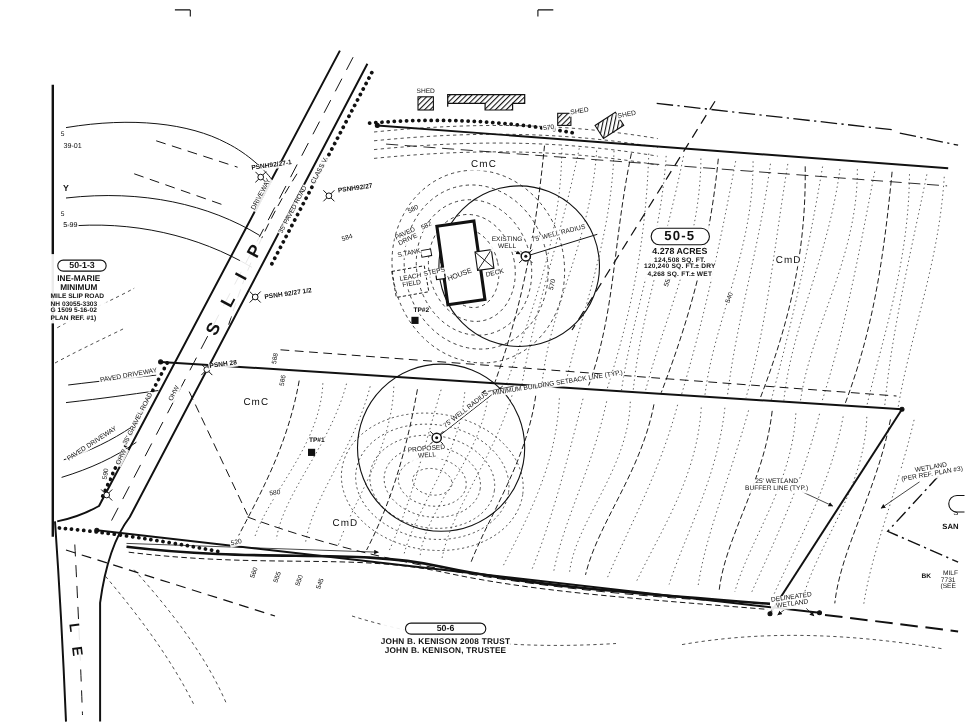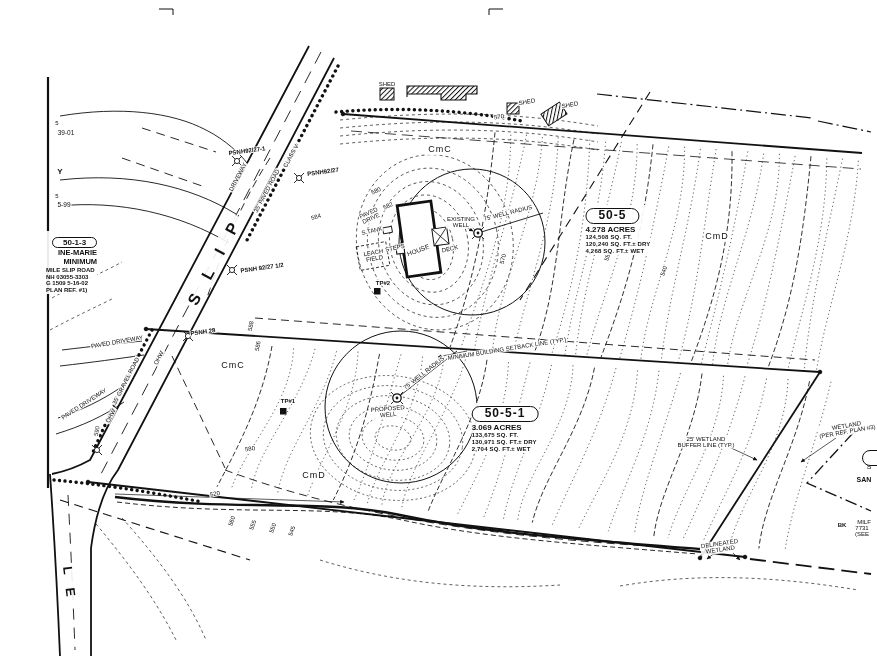--- a/index.html
+++ b/index.html
@@ -1,31 +1,31 @@
 <!DOCTYPE html>
 <html><head>
 <meta charset="utf-8">
 <style>
   html,body{margin:0;padding:0;background:#fff;}
   .map{position:relative;width:877px;height:658px;background:#ffffff;overflow:hidden;
        font-family:"Liberation Sans",sans-serif;color:#111;}
   svg.linework{position:absolute;left:0;top:0;z-index:1;}
   .lbl{position:absolute;z-index:2;color:#111;white-space:pre;line-height:1.08;text-align:center;
        background:rgba(255,255,255,.9);padding:0 1px;transform-origin:50% 50%;}
-  .info{position:absolute;z-index:3;background:rgba(255,255,255,.92);line-height:1.15;}
+  .info{position:absolute;z-index:3;text-align:center;background:rgba(255,255,255,.92);line-height:1.15;}
   .stadium{display:inline-block;border:1.6px solid #111;border-radius:10px;background:#fff;
            font-weight:bold;padding:0 12px;}
   .stadium.big{font-size:12px;letter-spacing:1px;}
   .stadium.small{font-size:8px;border-width:1.2px;padding:0 10px;}
   .stadium.wide{font-size:8px;border-width:1.2px;padding:0 28px;border-radius:7px;}
   .acres{font-size:8px;font-weight:bold;margin-top:1px;}
   .sqft{font-size:6px;font-weight:bold;letter-spacing:.2px;}
   .owner{font-size:7.5px;font-weight:bold;letter-spacing:.2px;}
   .addr{font-size:6px;font-weight:bold;text-align:left;}
-  .nameline{font-size:7.5px;font-weight:bold;text-align:right;}
+  .nameline{font-size:7.5px;font-weight:bold;text-align:center;}
   .capsule{position:absolute;z-index:3;border:1.4px solid #111;border-radius:8px;background:#fff;}
 </style>
 </head>
 <body>
 
 <div class="map">
 
   <svg class="linework" width="877" height="658" viewBox="0 0 877 658">
     <defs>
       <pattern id="hatch" width="3.5" height="3.5" patternUnits="userSpaceOnUse" patternTransform="rotate(45)">
@@ -258,28 +258,26 @@
   </svg>
 
   <div class="info" style="left:618px;top:205px;transform:translate(-50%,0);">
     <div class="stadium big">50-5</div>
     <div class="acres">4.278 ACRES</div>
     <div class="sqft">124,508  SQ.  FT.</div>
     <div class="sqft">120,240  SQ.  FT.±  DRY</div>
     <div class="sqft">4,268  SQ.  FT.±  WET</div>
   </div>
 
-  <div class="info" style="left:505px;top:403px;transform:translate(-50%,0);">
-    <div class="stadium big">50-5-1</div>
-    <div class="acres">3.069 ACRES</div>
-    <div class="sqft">133,675  SQ.  FT.</div>
-    <div class="sqft">130,971  SQ.  FT.±  DRY</div>
-    <div class="sqft">2,704  SQ.  FT.±  WET</div>
+
+  <div class="info" style="left:405px;top:561px;transform:translate(-50%,0);">
+    <div class="stadium wide">50-6</div>
+    <div class="owner">JOHN B. KENISON 2008 TRUST</div>
+    <div class="owner">JOHN B. KENISON, TRUSTEE</div>
   </div>
-
 
   <div class="info" style="left:46px;top:231px;text-align:left;">
     <div class="stadium small" style="margin-left:6px;">50-1-3</div>
     <div class="nameline">INE-MARIE</div>
     <div class="nameline">MINIMUM</div>
     <div class="addr">MILE  SLIP  ROAD</div>
     <div class="addr">NH  03055-3303</div>
     <div class="addr">G  1509      5-16-02</div>
     <div class="addr">PLAN  REF.  #1)</div>
   </div>

